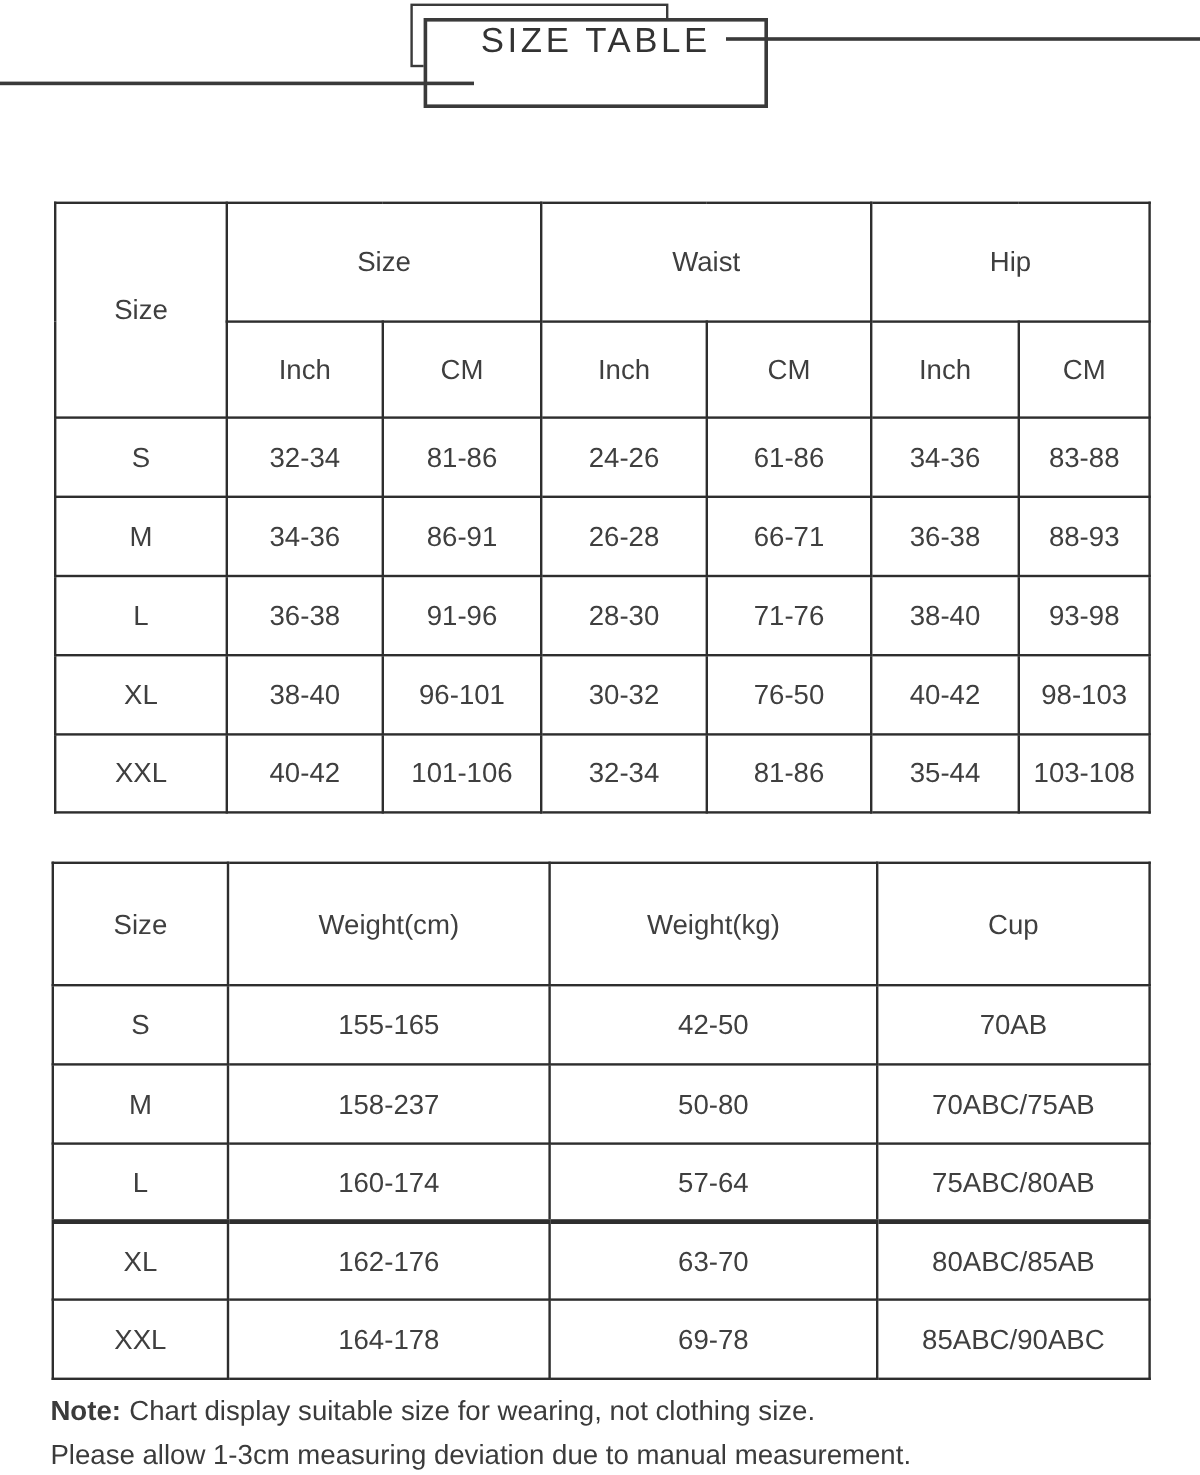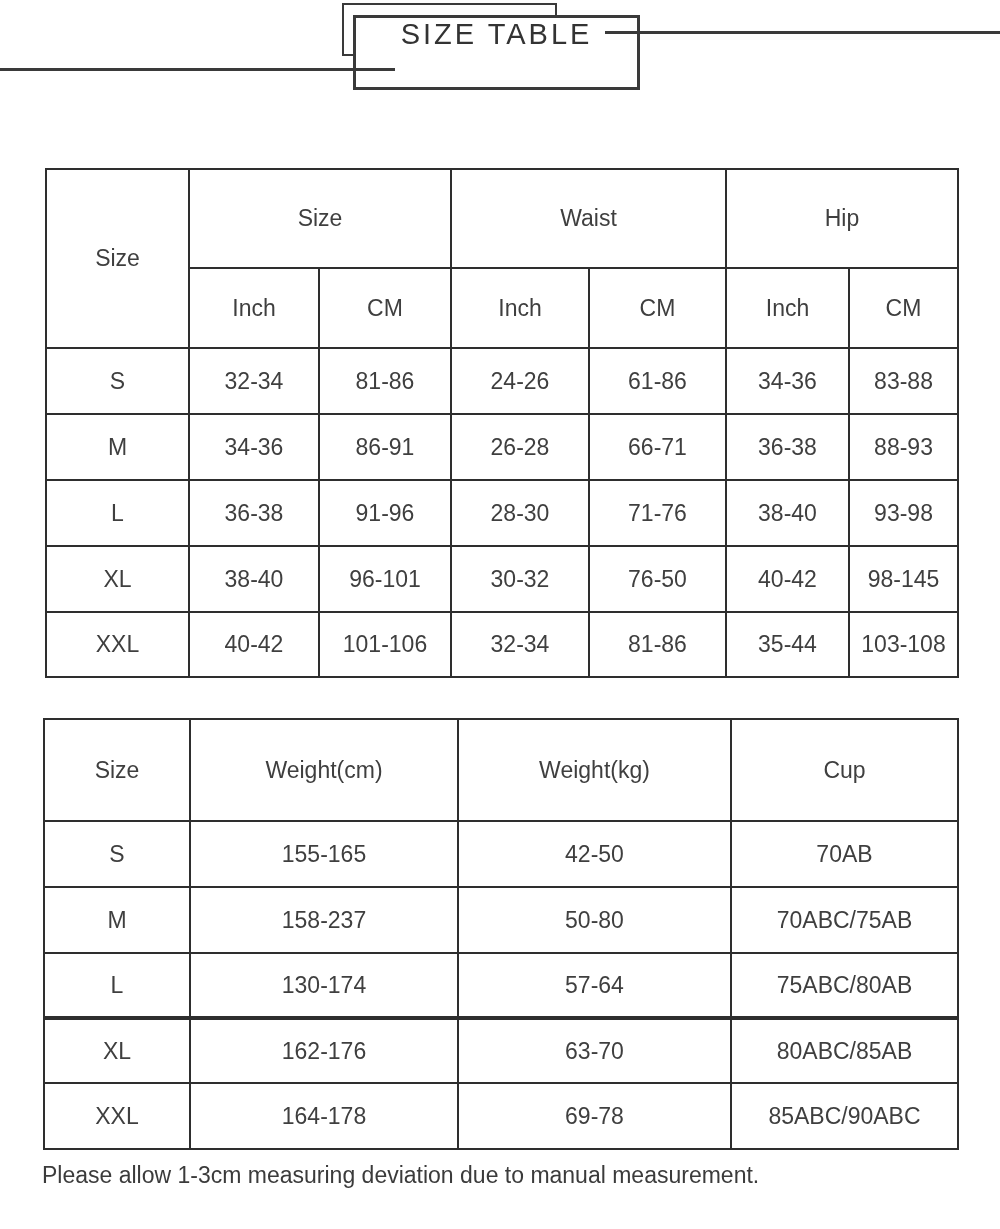--- a/index.html
+++ b/index.html
@@ -146,21 +146,21 @@
         <td>38-40</td>
         <td>93-98</td>
       </tr>
       <tr style="height:66px">
         <td>XL</td>
         <td>38-40</td>
         <td>96-101</td>
         <td>30-32</td>
         <td>76-50</td>
         <td>40-42</td>
-        <td>98-145</td>
+        <td>98-103</td>
       </tr>
       <tr style="height:65px">
         <td>XXL</td>
         <td>40-42</td>
         <td>101-106</td>
         <td>32-34</td>
         <td>81-86</td>
         <td>35-44</td>
         <td>103-108</td>
       </tr>
@@ -188,36 +188,37 @@
         <td>70AB</td>
       </tr>
       <tr style="height:66px">
         <td>M</td>
         <td>158-237</td>
         <td>50-80</td>
         <td>70ABC/75AB</td>
       </tr>
       <tr style="height:65px">
         <td>L</td>
-        <td>130-174</td>
+        <td>160-174</td>
         <td>57-64</td>
         <td>75ABC/80AB</td>
       </tr>
       <tr style="height:65px" class="thick-top">
         <td>XL</td>
         <td>162-176</td>
         <td>63-70</td>
         <td>80ABC/85AB</td>
       </tr>
       <tr style="height:66px">
         <td>XXL</td>
         <td>164-178</td>
         <td>69-78</td>
         <td>85ABC/90ABC</td>
       </tr>
     </tbody>
   </table>
 
   <div class="notes">
+    <div><span class="note-label">Note:</span><span>Chart display suitable size for wearing, not clothing size.</span></div>
     <div>Please allow 1-3cm measuring deviation due to manual measurement.</div>
   </div>
 
 </div>
 
 </body></html>

